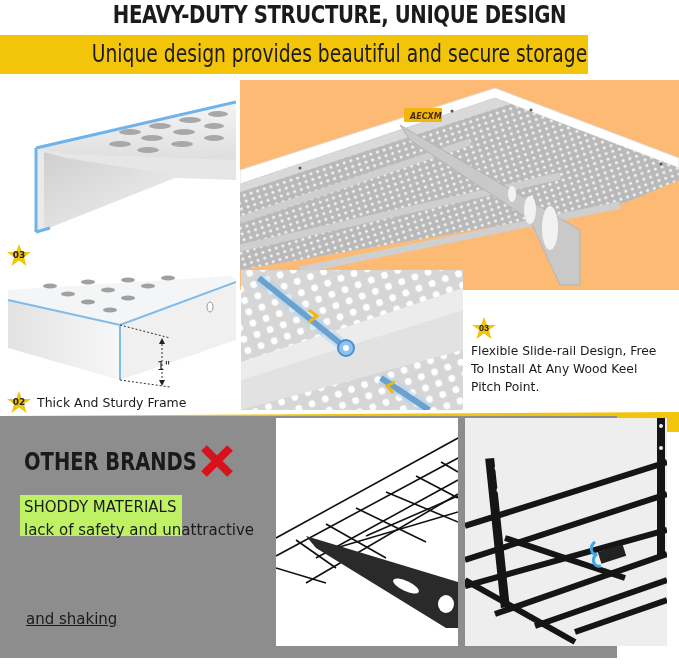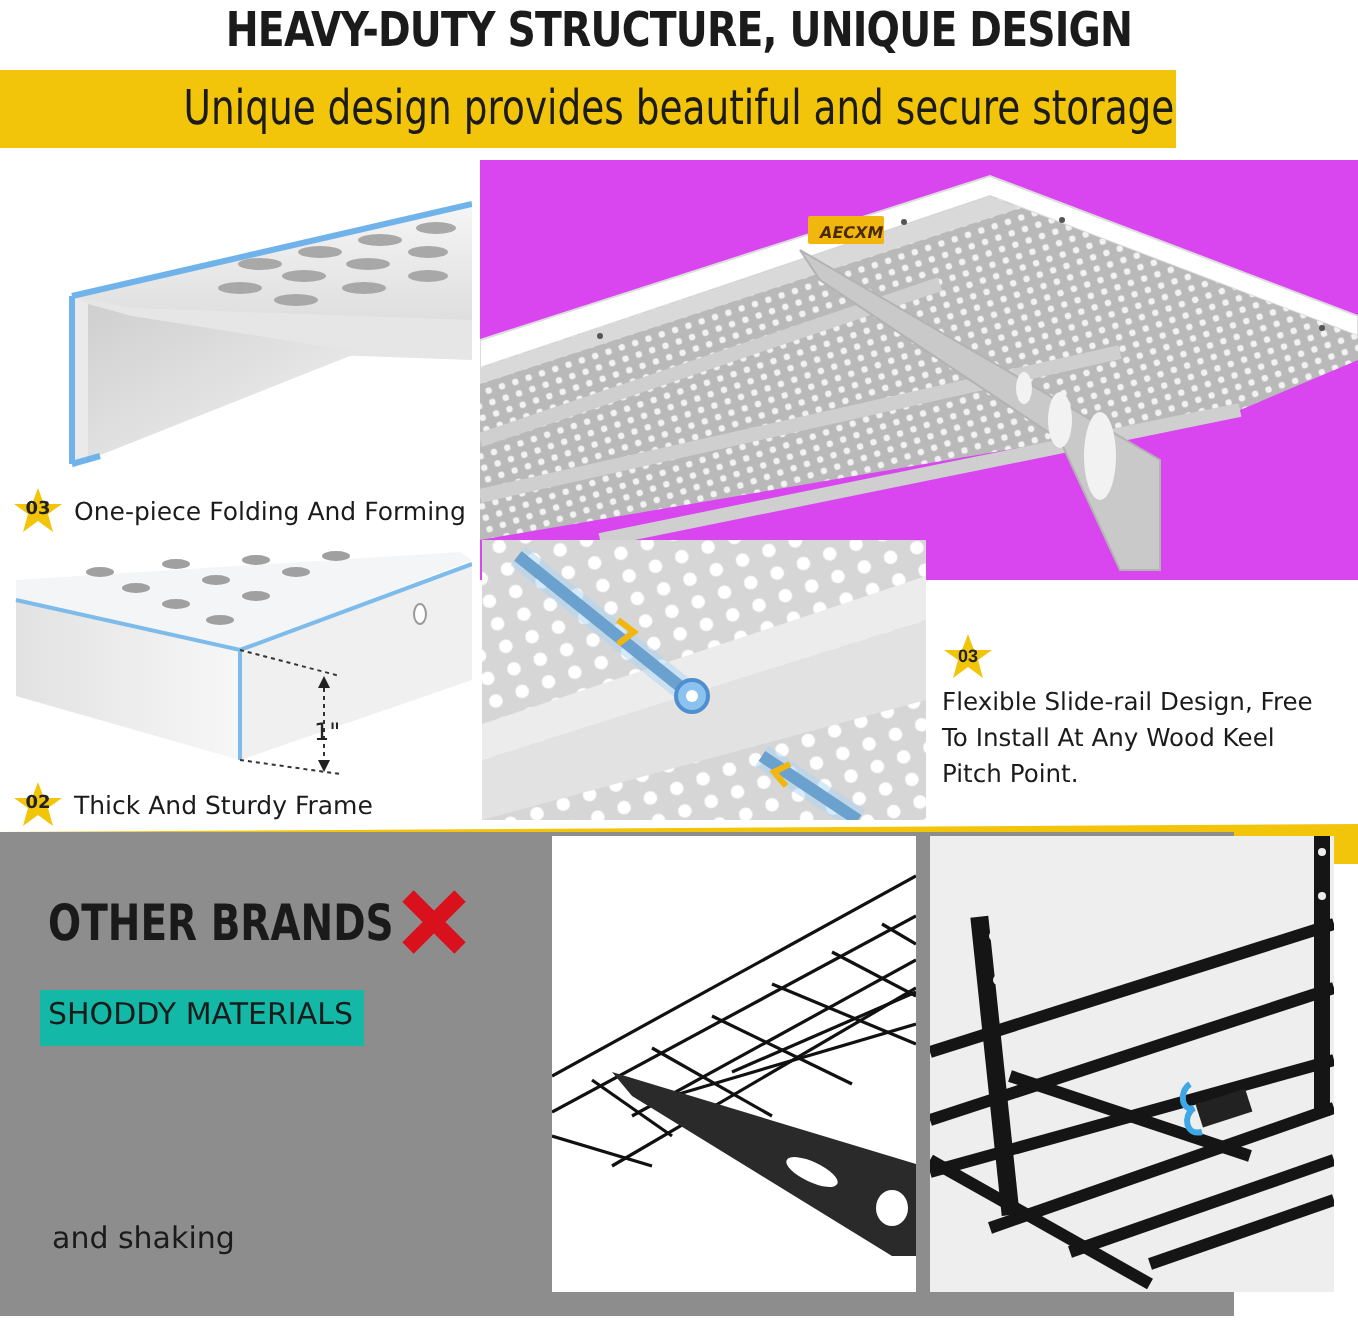--- a/index.html
+++ b/index.html
@@ -19,21 +19,21 @@
   .banner-text {
     position: absolute; left: 0; top: 0; width: 679px; height: 39px;
     text-align: center; font-family: "DejaVu Sans", sans-serif; font-size: 24px;
     line-height: 38px; color: #1b1b1b; transform: scaleX(0.78); transform-origin: center;
   }
 
   
   .panel { position: absolute; overflow: hidden; }
   .p1 { left: 0; top: 80px; width: 236px; height: 160px; background: #fff; }
   .p2 { left: 0; top: 270px; width: 236px; height: 120px; background: #fff; }
-  .p-main { left: 240px; top: 80px; width: 439px; height: 210px; background: #d946ef; }
+  .p-main { left: 240px; top: 80px; width: 439px; height: 210px; background: #fdba74; }
   .p3 { left: 241px; top: 270px; width: 222px; height: 140px; background: #e8e9eb; }
 
   .feature-label {
     position: absolute; display: flex; align-items: center; gap: 5px;
     font-family: "DejaVu Sans", sans-serif; font-size: 12.5px; color: #1b1b1b; white-space: nowrap;
   }
   .star {
     position: relative; width: 26px; height: 24px; flex: 0 0 26px;
   }
   .star svg { position: absolute; left: 0; top: 0; }
@@ -60,22 +60,22 @@
     position: absolute; left: 0; top: 416px; width: 617px; height: 242px; background: #8d8d8d;
   }
   .ob-title {
     position: absolute; left: 24px; top: 26px; display: flex; align-items: center;
     font-family: "DejaVu Sans", sans-serif; font-weight: bold; font-size: 25px; color: #1a1a1a;
   }
   .ob-title .t { transform: scaleX(0.78); transform-origin: left; display: inline-block; width: 172px; white-space: nowrap; }
   .xmark { width: 38px; height: 38px; margin-left: 2px; }
 
   .badge {
-    position: absolute; background: #14b8a6; color: #1b1b1b;
-    font-family: "DejaVu Sans", sans-serif; font-size: 15px; line-height: 24px; padding: 0 6px 4px 4px; white-space: nowrap;
+    position: absolute; background: #bef264; color: #1b1b1b;
+    font-family: "DejaVu Sans", sans-serif; font-size: 15px; line-height: 24px; padding: 0 6px 17px 4px; white-space: nowrap;
   }
   .desc {
     position: absolute; font-family: "DejaVu Sans", sans-serif; font-size: 15px; color: #1b1b1b; line-height: 24px; white-space: nowrap;
   }
 
   .photo { position: absolute; overflow: hidden; }
   .photo-left { left: 276px; top: 2px; width: 182px; height: 228px; background: #ffffff; }
   .photo-right { left: 465px; top: 2px; width: 202px; height: 228px; background: #eeeeee; }
 </style>
 </head>
@@ -119,21 +119,20 @@
     <path d="M36,152 L50,148" stroke="#6fb3ea" stroke-width="3"></path>
   </svg>
 </div>
 <div class="feature-label" style="left:6px; top:243px;">
   <div class="star">
     <svg width="26" height="24" viewBox="0 0 26 24">
         <polygon points="13,1 16,9 25,9 18,14 20.5,23 13,17.5 5.5,23 8,14 1,9 10,9" fill="#f2c40a"></polygon>
       </svg>
     <span>03</span>
   </div>
-  <span>One-piece Folding And Forming</span>
 </div>
 
 <div class="panel p2">
   <svg width="236" height="120" viewBox="0 0 236 120">
     <defs>
       <linearGradient id="g2" x1="0" y1="0" x2="1" y2="0">
         <stop offset="0" stop-color="#e2e2e2"></stop>
           <stop offset="1" stop-color="#f7f7f7"></stop>
       </linearGradient>
     </defs>
@@ -236,22 +235,23 @@
 
 <div class="bottom">
   <div class="ob-title">
     <span class="t">OTHER BRANDS</span>
     <svg class="xmark" viewBox="0 0 38 38">
       <path d="M6,6 L32,32 M32,6 L6,32" stroke="#d9111c" stroke-width="8" stroke-linecap="butt"></path>
     </svg>
   </div>
 
   <div class="badge" style="left:20px; top:79px;">SHODDY MATERIALS</div>
-
-  <div class="desc" style="left:26px; top:191px;">and shaking</div>
+  <div class="desc" style="left:24px; top:102px;">lack of safety and unattractive</div>
+
+  <div class="desc" style="left:26px; top:191px;text-decoration:underline;">and shaking</div>
 
   <div class="photo photo-left">
     <svg width="182" height="228" viewBox="0 0 182 228">
       <g stroke="#111" stroke-width="1.6" fill="none">
         <path d="M0,120 L182,20"></path>
         <path d="M0,138 L182,40"></path>
         <path d="M30,165 L182,76"></path>
         <path d="M40,140 L182,62"></path>
         <path d="M60,130 L182,94"></path>
         <path d="M90,118 L182,78"></path>

